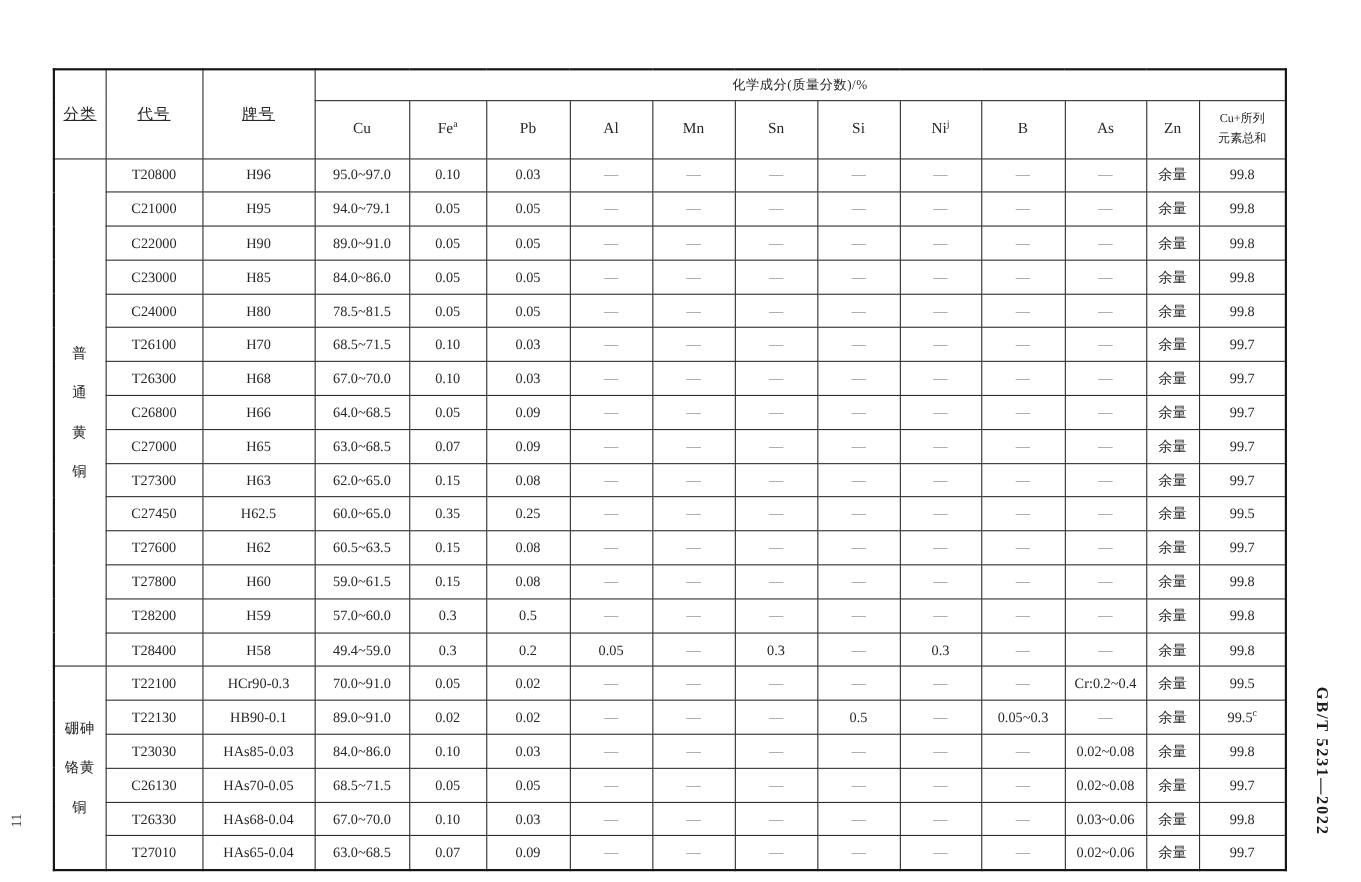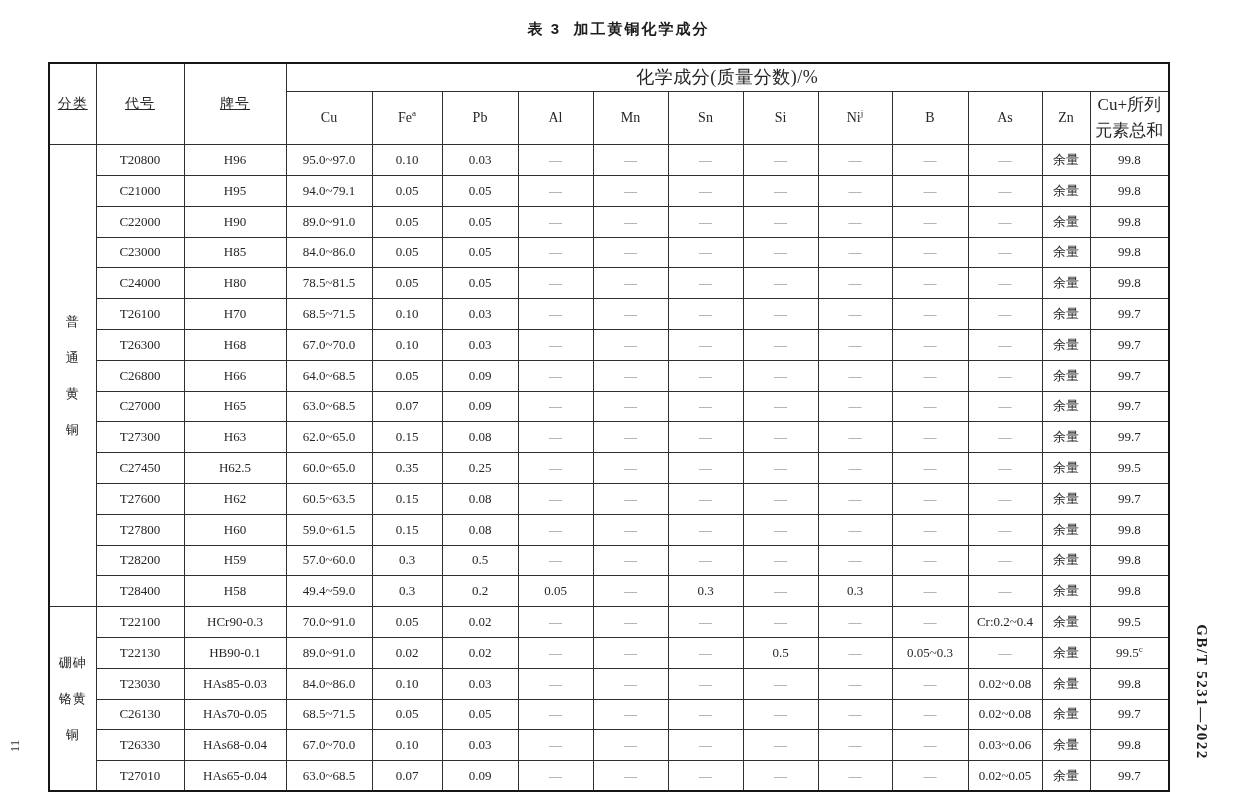--- a/index.html
+++ b/index.html
@@ -38,23 +38,23 @@
     text-align: center;
     vertical-align: middle;
     padding: 0;
     font-weight: normal;
     overflow: hidden;
   }
   .comp thead tr.hr1 { height: 28px; }
   .comp thead tr.hr2 { height: 53px; }
   .comp tbody tr { height: 30.8px; }
   .name-th { font-size: 14px; letter-spacing: 1px; text-decoration: underline; }
-  .comp-th { font-size: 18px; letter-spacing: 0.5px; }
+  .comp-th { font-size: 12px; letter-spacing: 0.5px; }
   .el-th { font-size: 14px; }
-  .sum-header { white-space: pre-line; line-height: 1.55; font-size: 17px; }
+  .sum-header { white-space: pre-line; line-height: 1.55; font-size: 11px; }
   .comp td { font-size: 13px; }
   td.dash { color: #8d8d8d; }
   .category-cell {
     font-size: 14px;
     line-height: 36px;
     letter-spacing: 1px;
   }
   sup { font-size: 9px; vertical-align: super; line-height: 0; }
   .side-label {
     position: absolute;
@@ -73,21 +73,20 @@
     transform: translate(-50%, -50%) rotate(-90deg);
     font-size: 13px;
     color: #2a2a2a;
   }
 </style>
 </head>
 <body>
 
 <div class="page">
 
-  <div class="page-title">表 3  加工黄铜化学成分</div>
 
   <table class="comp">
     <colgroup>
       <col style="width:47px">
         <col style="width:88px">
         <col style="width:102px">
       <col style="width:86px">
         <col style="width:70px">
         <col style="width:76px">
       <col style="width:75px">
@@ -451,21 +450,21 @@
           <td>HAs65-0.04</td>
           <td>63.0~68.5</td>
           <td>0.07</td>
           <td>0.09</td>
           <td class="dash">—</td>
           <td class="dash">—</td>
           <td class="dash">—</td>
           <td class="dash">—</td>
           <td class="dash">—</td>
           <td class="dash">—</td>
-          <td>0.02~0.05</td>
+          <td>0.02~0.06</td>
           <td>余量</td>
           <td>99.7</td>
         </tr>
       </tbody>
   </table>
 
   <div class="side-label">GB/T 5231—2022</div>
   <div class="page-number">11</div>
 
 </div>

